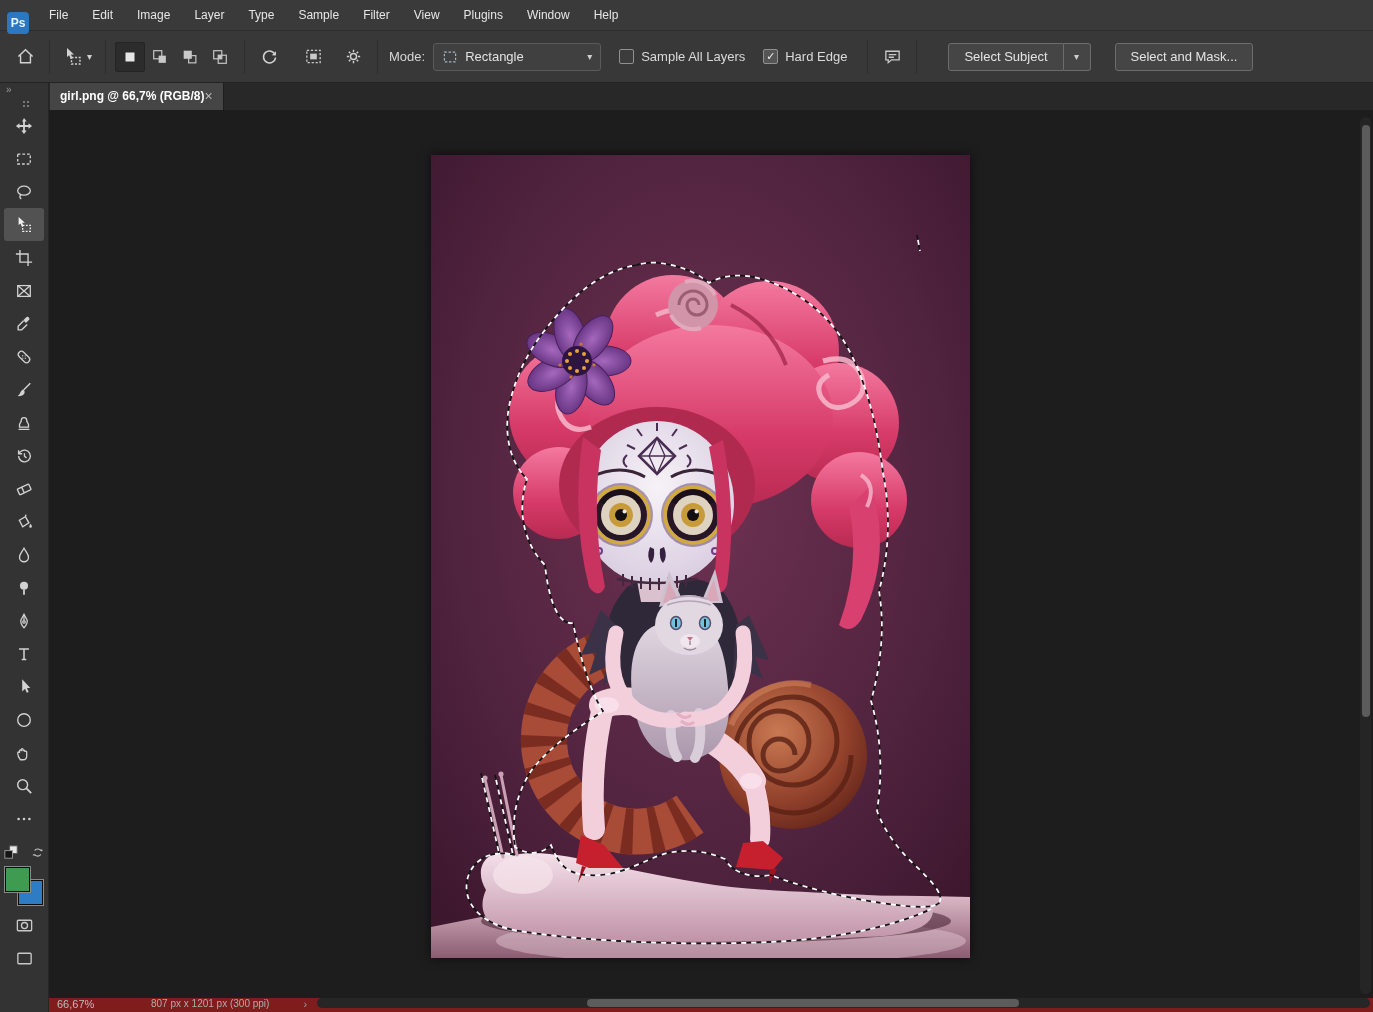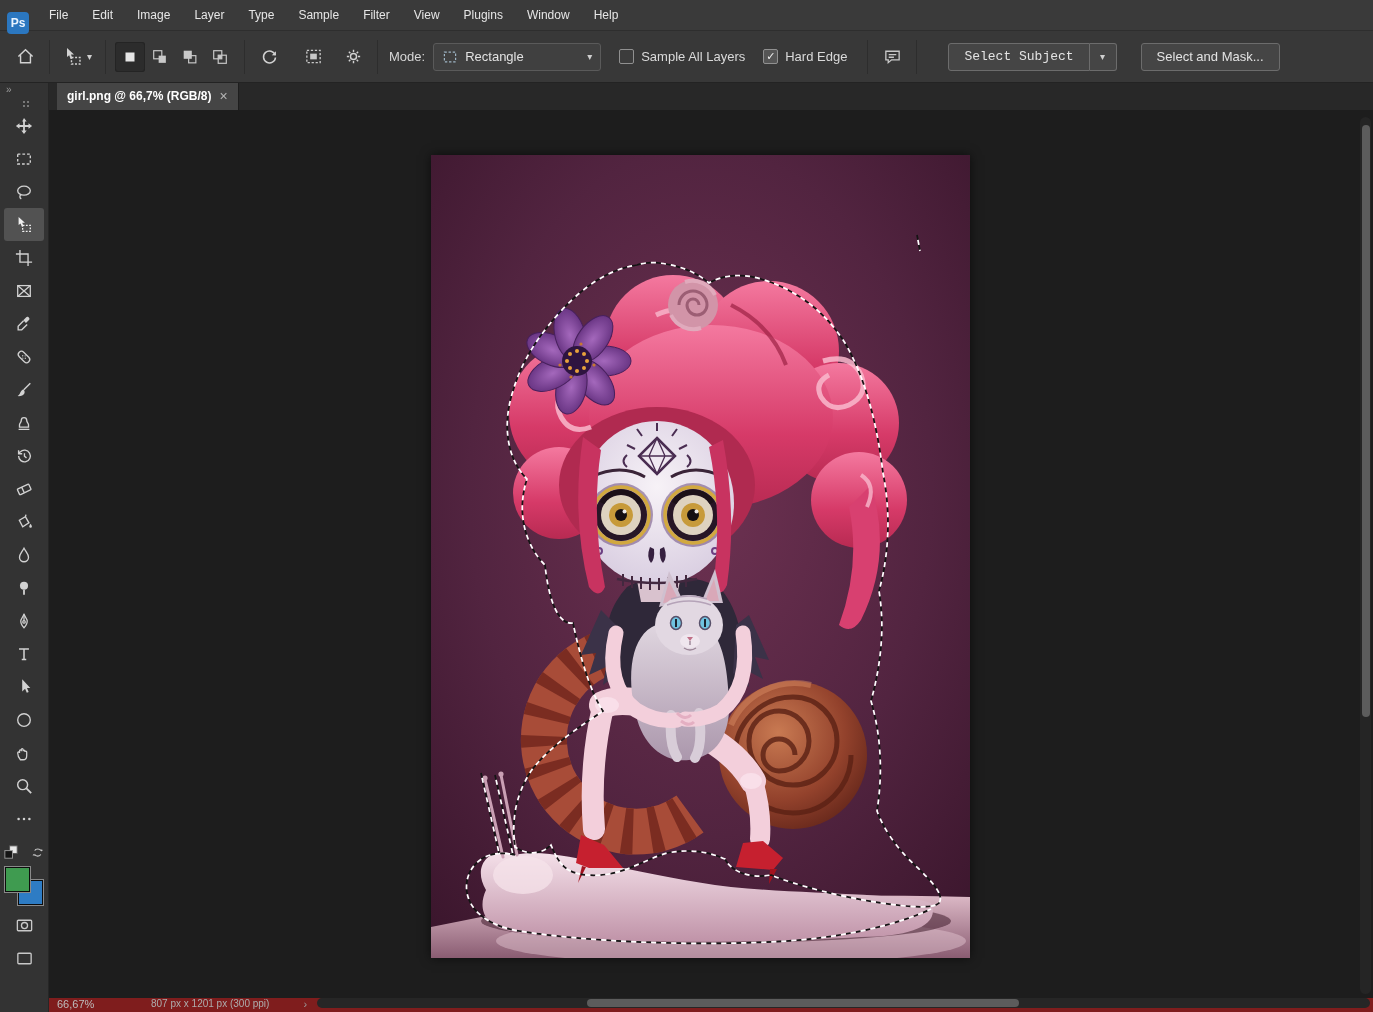--- a/index.html
+++ b/index.html
@@ -27,39 +27,39 @@
   .checkbox{display:flex;align-items:center;gap:7px;margin-left:18px;font-size:13px;color:#dadada;flex:none;}
   .box{width:13px;height:13px;border:1px solid #909090;border-radius:2px;background:#3c3c3c;
        display:flex;align-items:center;justify-content:center;font-size:11px;color:#f0f0f0;}
   .box .mark{visibility:hidden;line-height:1;}
   .checkbox.checked .box{background:#555;}
   .checkbox.checked .box .mark{visibility:visible;}
   .btn{height:26px;padding:0 15px;background:#454545;border:1px solid #6c6c6c;border-radius:3px;
        color:#e3e3e3;font-size:13px;display:flex;align-items:center;flex:none;}
   .split{width:26px;height:26px;background:#454545;border:1px solid #6c6c6c;border-left:none;
          border-radius:0 3px 3px 0;display:flex;align-items:center;justify-content:center;flex:none;}
-  .btn.main-split{border-radius:3px 0 0 3px;font-family:Liberation Mono, monospace;}
+  .btn.main-split{border-radius:3px 0 0 3px;}
   
   .toolbar{position:absolute;left:0;top:82px;bottom:0;width:48px;background:#333333;
            border-right:1px solid #262626;z-index:20;display:flex;flex-direction:column;align-items:center;}
   .tb-head{width:100%;height:16px;font-size:10px;color:#9a9a9a;padding:2px 0 0 6px;box-sizing:border-box;}
   .grip{width:2px;height:2px;background:#787878;margin:3px auto 6px;
         box-shadow:4px 0 #787878,0 4px #787878,4px 4px #787878;}
   .tool{width:40px;height:33px;display:flex;align-items:center;justify-content:center;border-radius:3px;flex:none;}
   .tool.active{background:#525252;}
   .tool svg{display:block;}
   .color-row{width:44px;display:flex;justify-content:space-between;align-items:center;margin-top:8px;}
   .swatches{position:relative;width:40px;height:40px;margin-top:4px;flex:none;}
   .swatch{position:absolute;width:23px;height:23px;border:1px solid #0c0c0c;box-shadow:0 0 0 1px #8a8a8a;}
   .swatch.bg{right:1px;bottom:1px;}
   .swatch.fg{left:1px;top:1px;}
   .tb-bottom{margin-top:10px;display:flex;flex-direction:column;gap:14px;align-items:center;}
   
   .tabbar{position:absolute;left:49px;top:82px;right:0;height:28px;background:#282828;display:flex;align-items:stretch;z-index:19;}
-  .tab{margin-left:8px;background:#454545;display:flex;align-items:center;gap:8px;padding:0 10px;
+  .tab{margin-left:1px;background:#454545;display:flex;align-items:center;gap:0;padding:0 10px;
        font-size:12px;font-weight:bold;color:#ffffff;border-right:1px solid #1e1e1e;}
   .tab-close{font-weight:normal;color:#b5b5b5;font-size:14px;line-height:1;}
   
   .canvas{position:absolute;left:49px;top:110px;right:0;bottom:14px;background:#1d1d1d;overflow:hidden;z-index:10;}
   .doc-wrap{position:absolute;left:382px;top:45px;width:539px;height:803px;box-shadow:0 0 10px rgba(0,0,0,.6);}
   .doc-wrap svg{display:block;}
   .vscroll{position:absolute;right:2px;top:7px;bottom:4px;width:11px;background:#252525;border-radius:6px;}
   .vthumb{position:absolute;left:1.5px;width:8px;top:8px;height:592px;background:#5c5c5c;border-radius:5px;}
   
   .statusbar{position:absolute;left:49px;right:0;bottom:0;height:14px;background:#7f1d1d;

